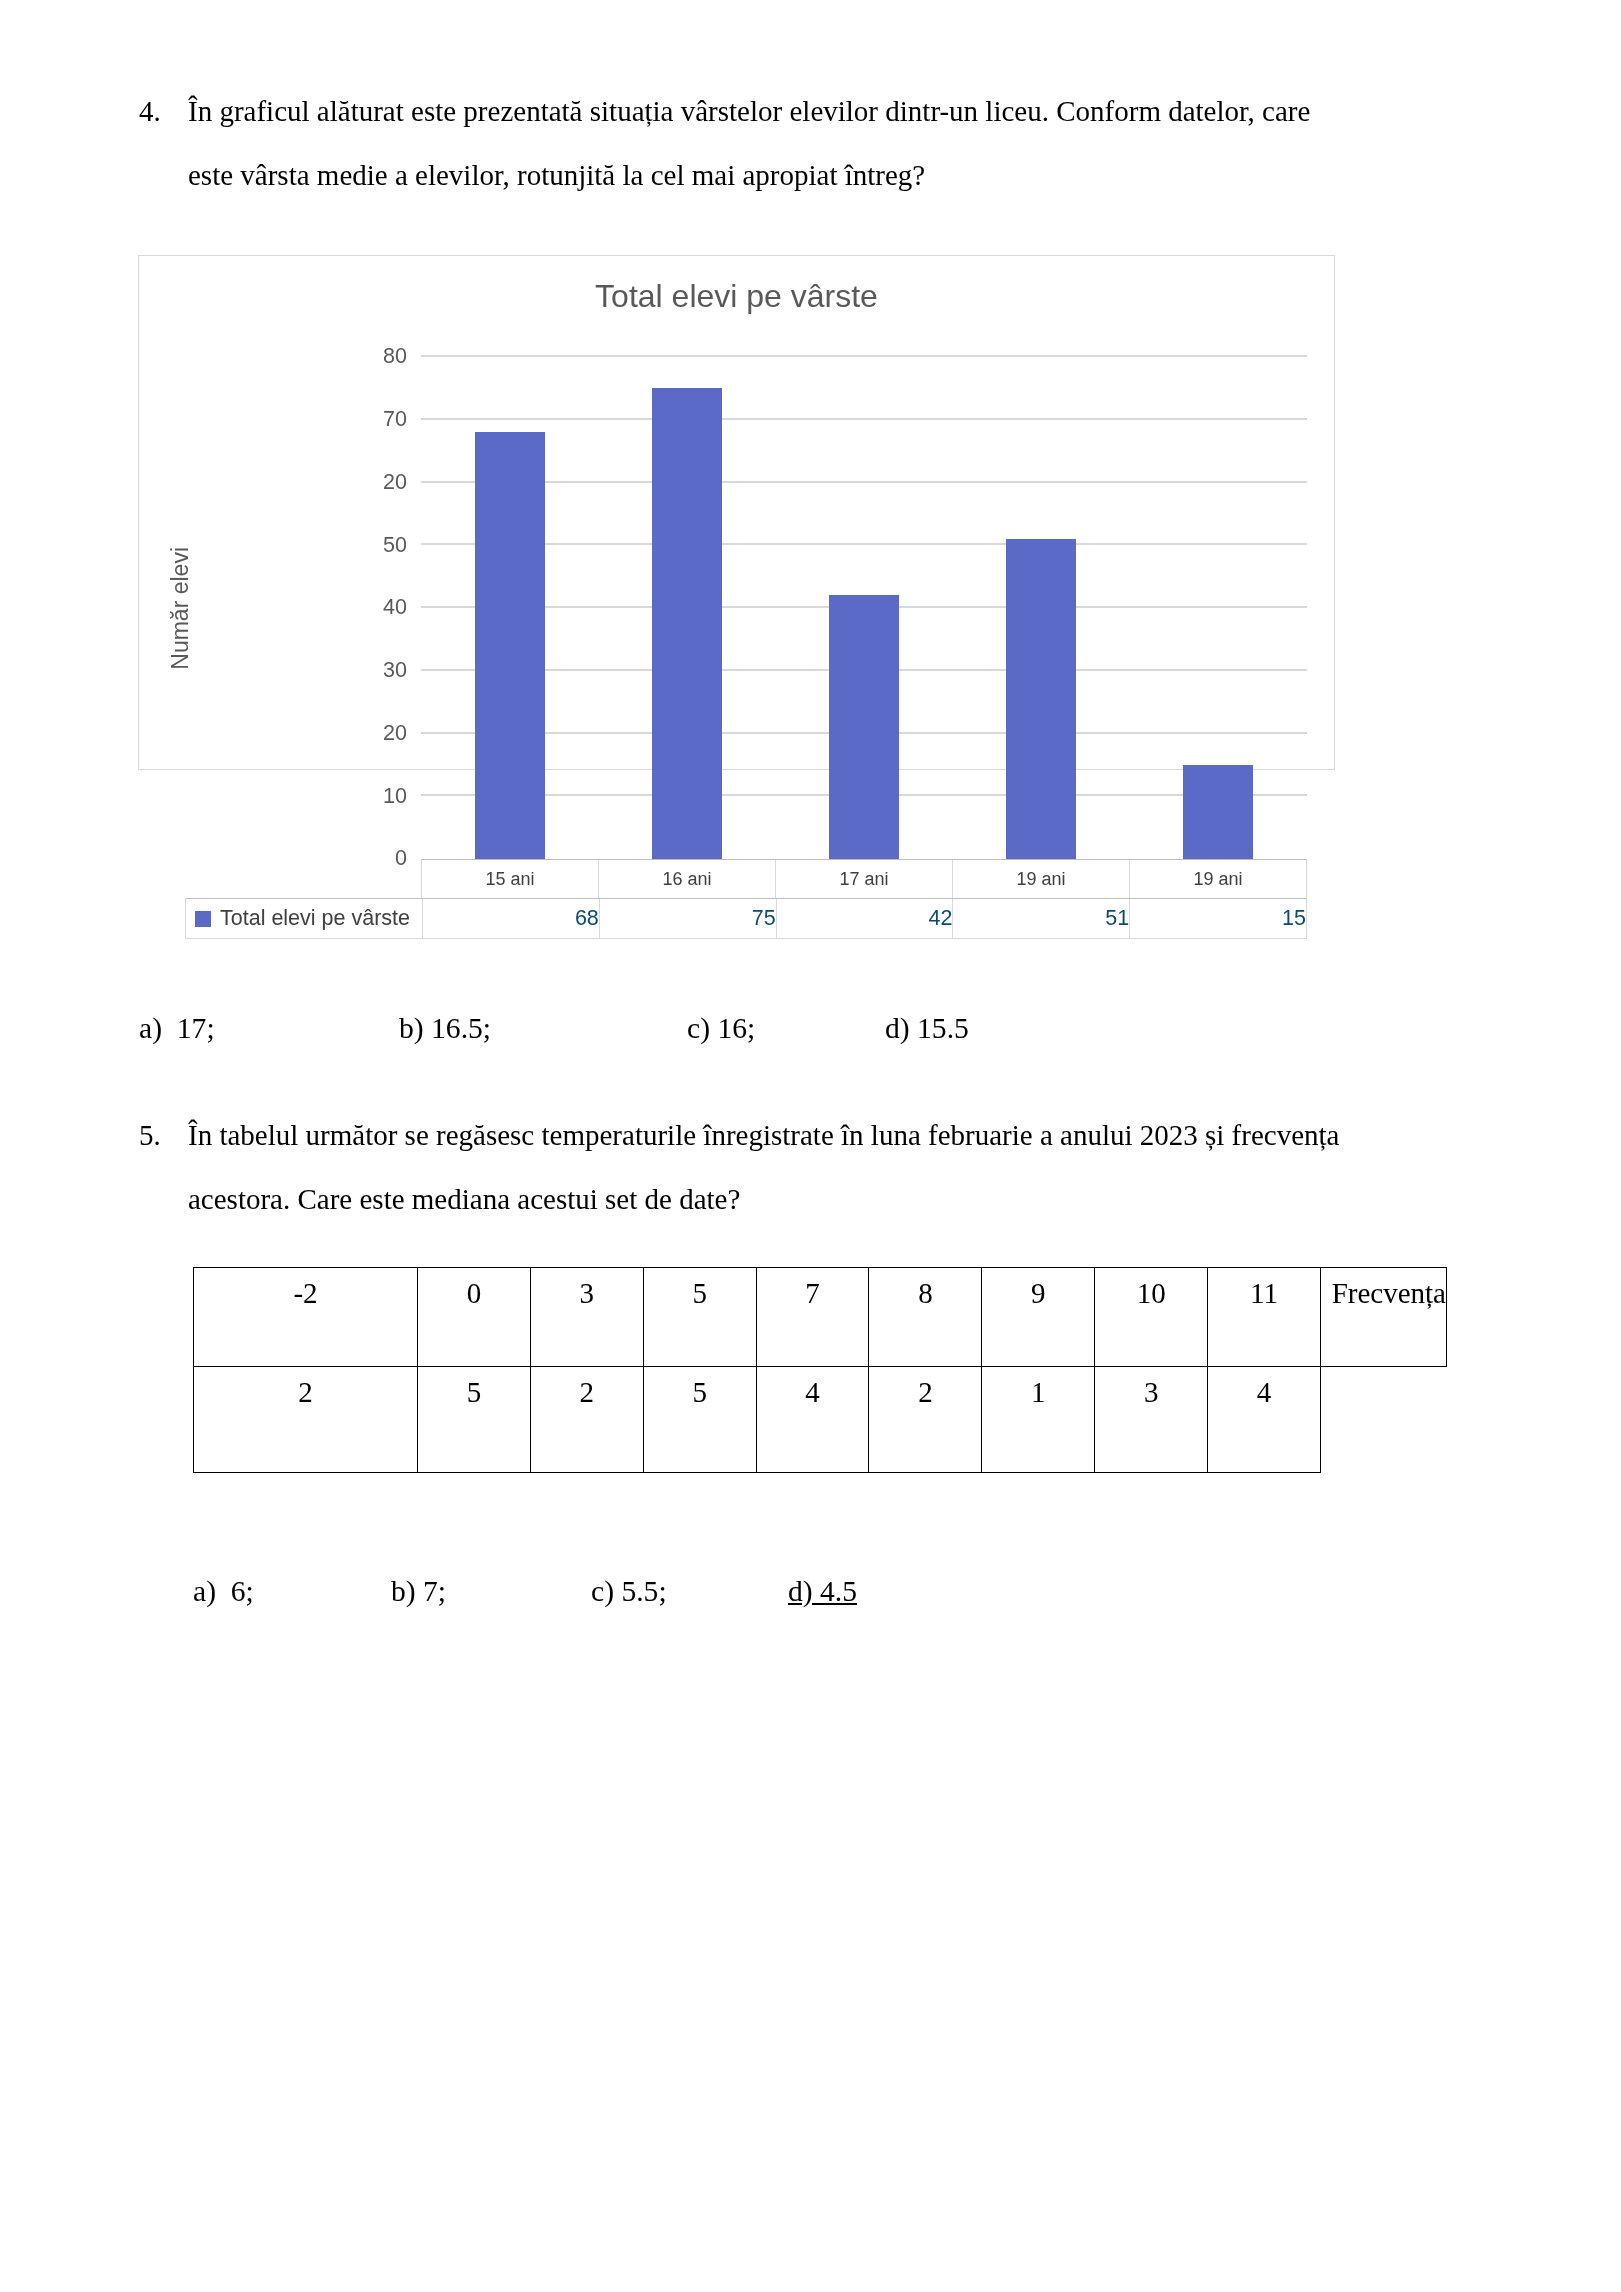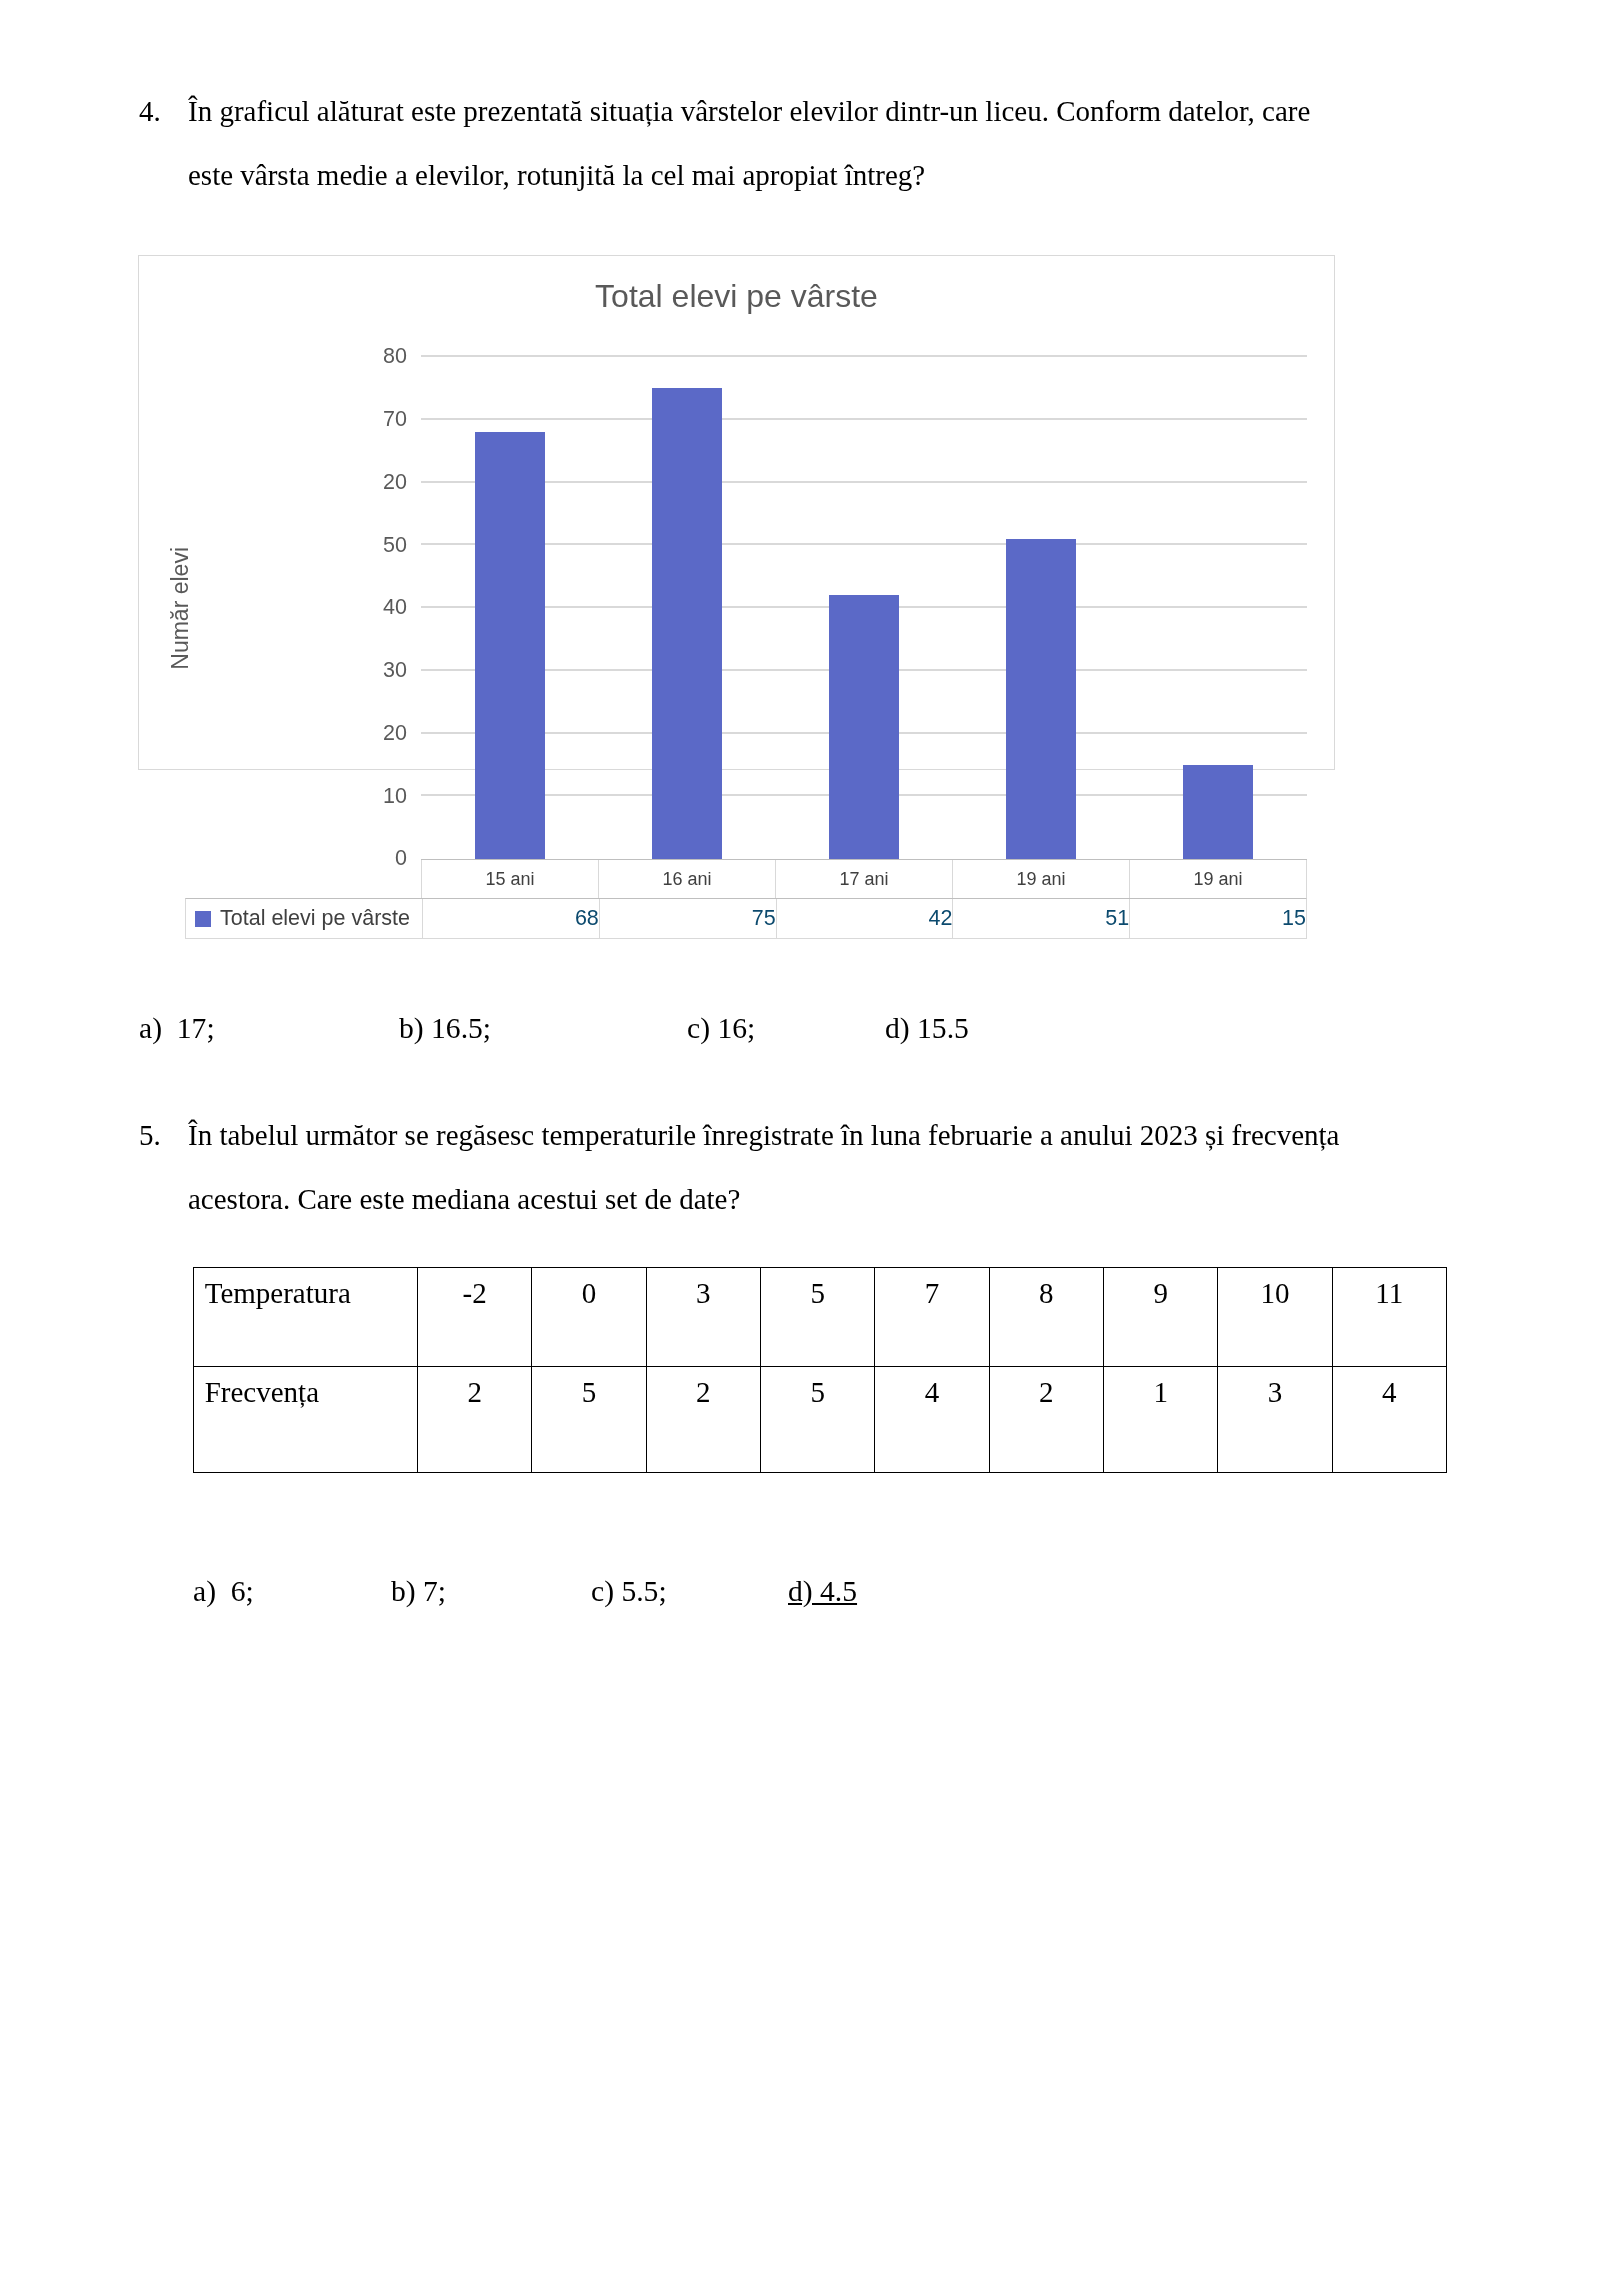--- a/index.html
+++ b/index.html
@@ -125,21 +125,20 @@
   <span class="ans" style="left:687px;top:1010px;" data-name="q4-answer-c">c) 16;</span>
   <span class="ans" style="left:885px;top:1010px;" data-name="q4-answer-d">d) 15.5</span>
 
   <div class="qblock" style="left:139px;top:1103px;" data-name="question-5">
     <div class="qnum" data-name="question-5-number">5.</div>
     <div class="qtext" data-name="question-5-text">În tabelul următor se regăsesc temperaturile înregistrate în luna februarie a anului 2023 și frecvența
 acestora. Care este mediana acestui set de date?</div>
   </div>
 
   <div class="q5-table" data-name="q5-table">
-      <div data-name="q5-table-label-cell" class="tcell tlabel">Temperatura</div>
       <div data-name="q5-table-value-cell" class="tcell tval">-2</div>
       <div data-name="q5-table-value-cell" class="tcell tval">0</div>
       <div data-name="q5-table-value-cell" class="tcell tval">3</div>
       <div data-name="q5-table-value-cell" class="tcell tval">5</div>
       <div data-name="q5-table-value-cell" class="tcell tval">7</div>
       <div data-name="q5-table-value-cell" class="tcell tval">8</div>
       <div data-name="q5-table-value-cell" class="tcell tval">9</div>
       <div data-name="q5-table-value-cell" class="tcell tval">10</div>
       <div data-name="q5-table-value-cell" class="tcell tval">11</div>
       <div data-name="q5-table-label-cell" class="tcell tlabel">Frecvența</div>

